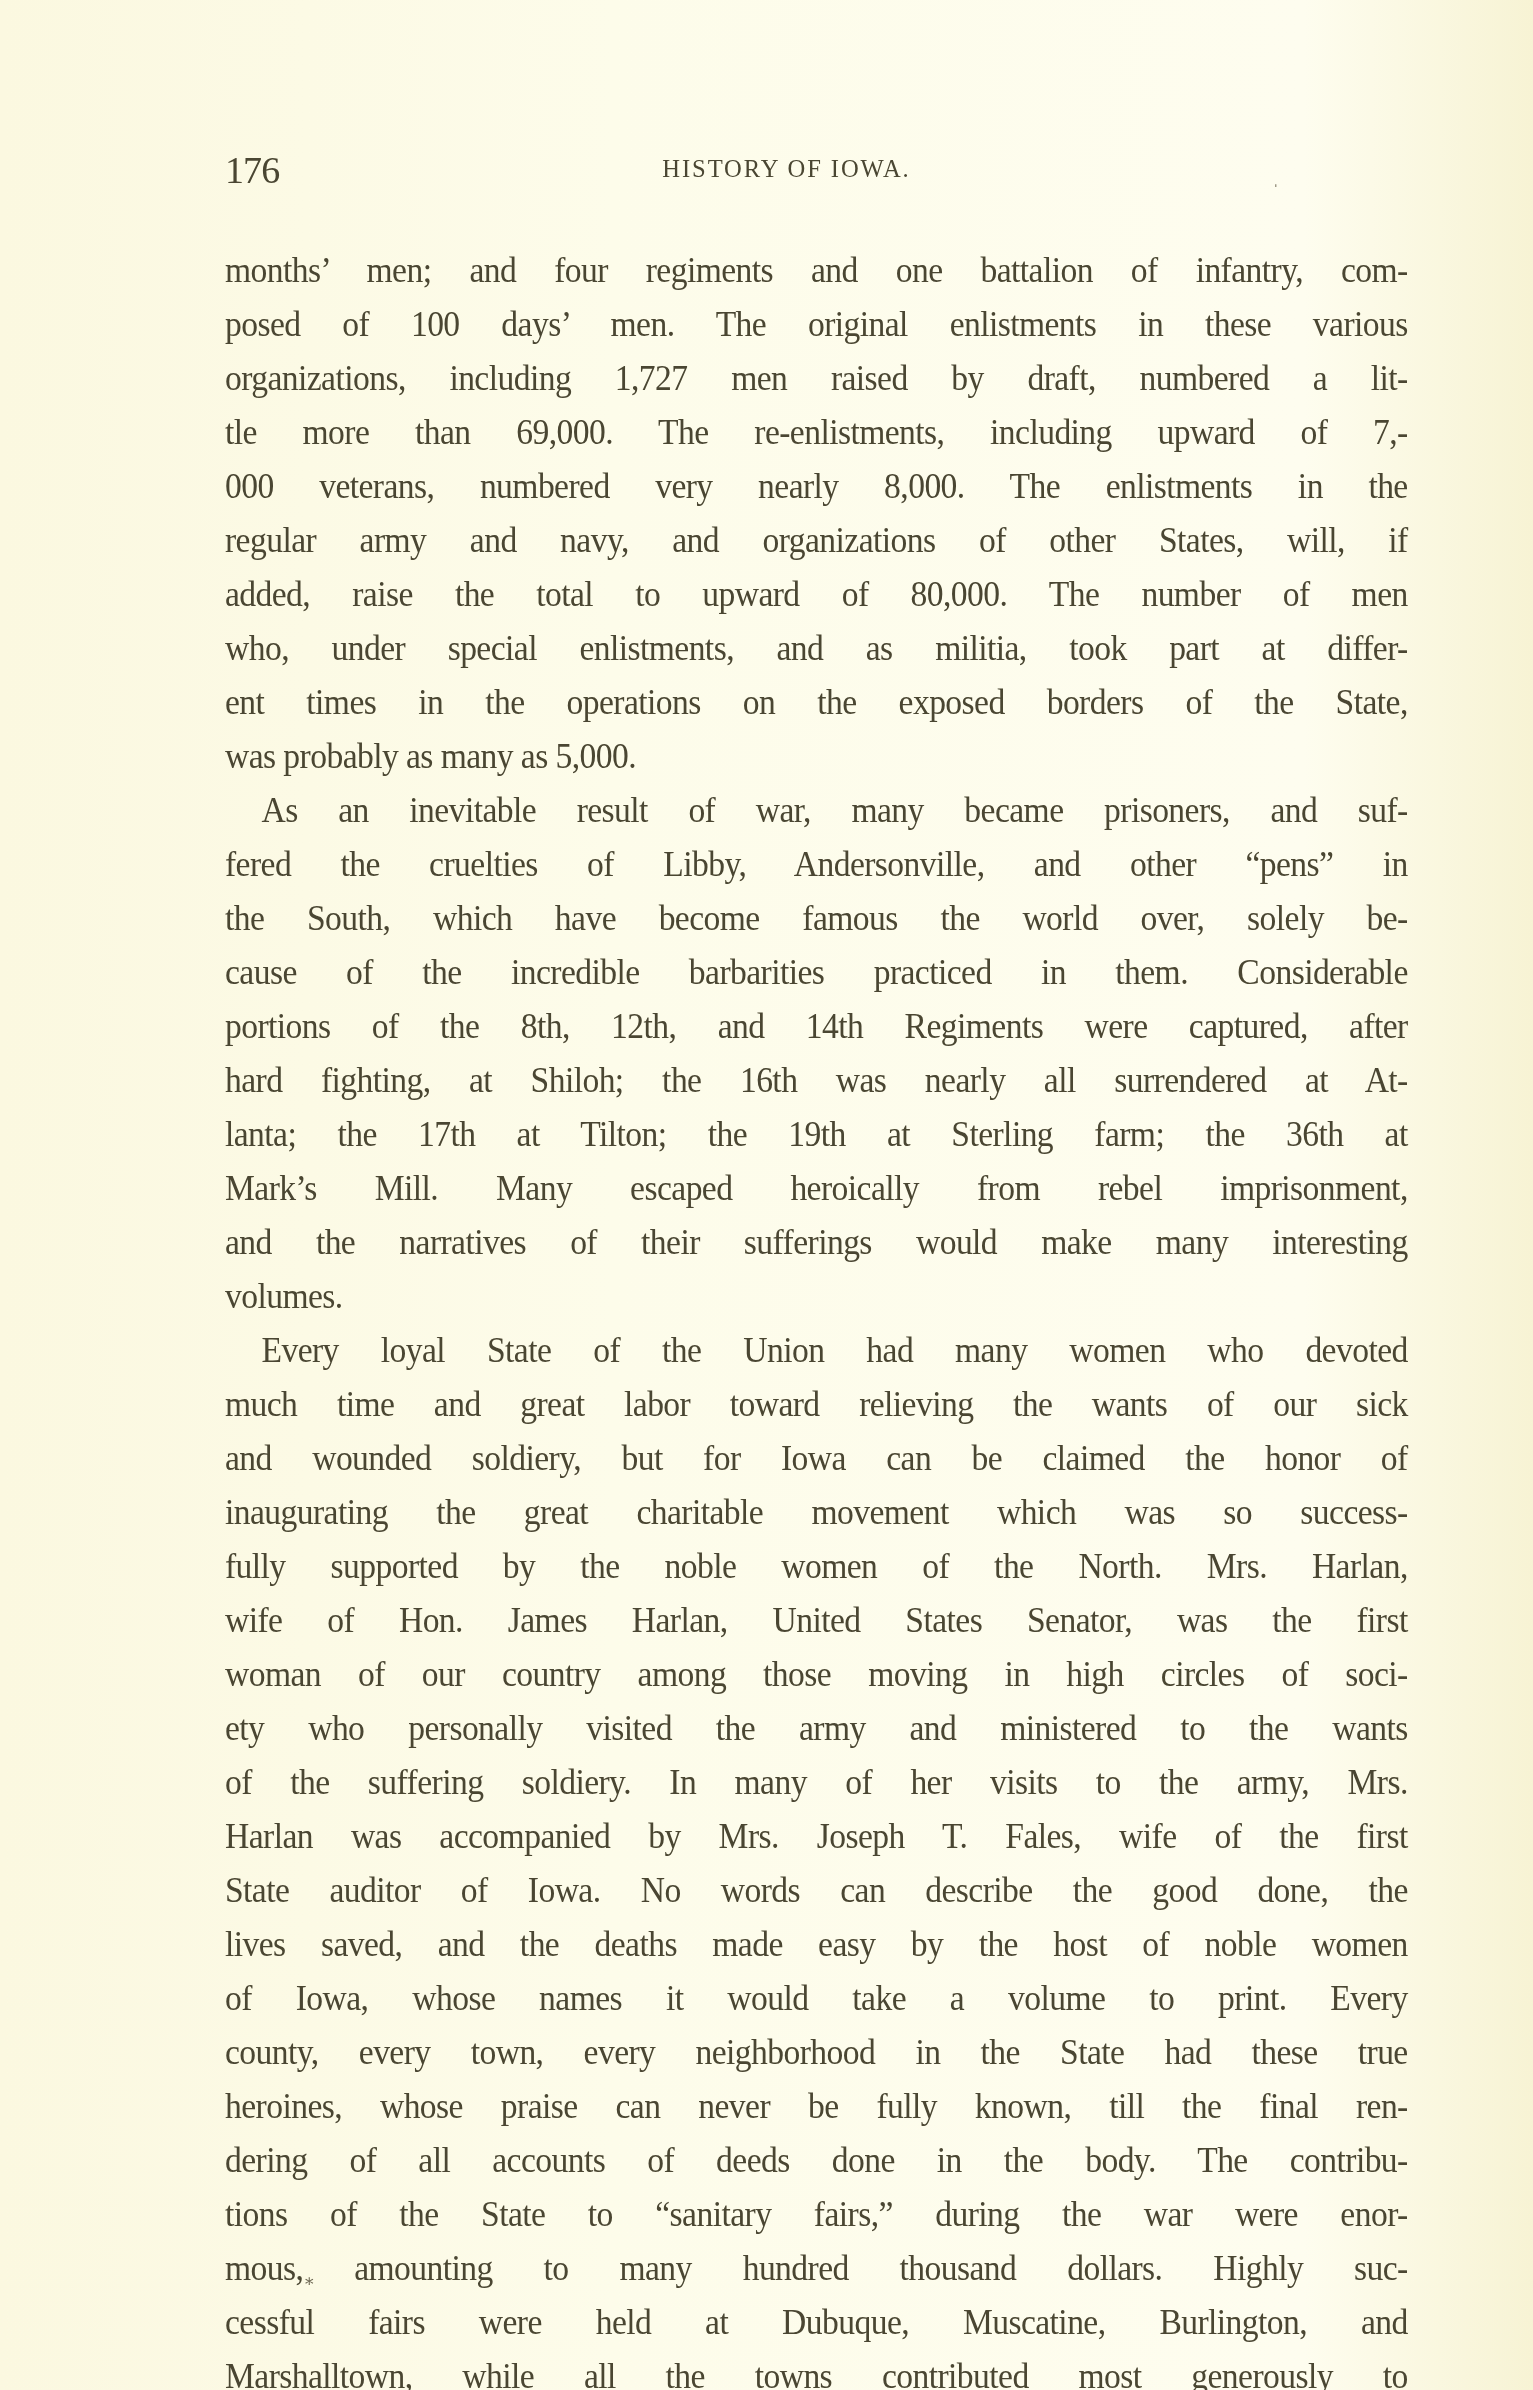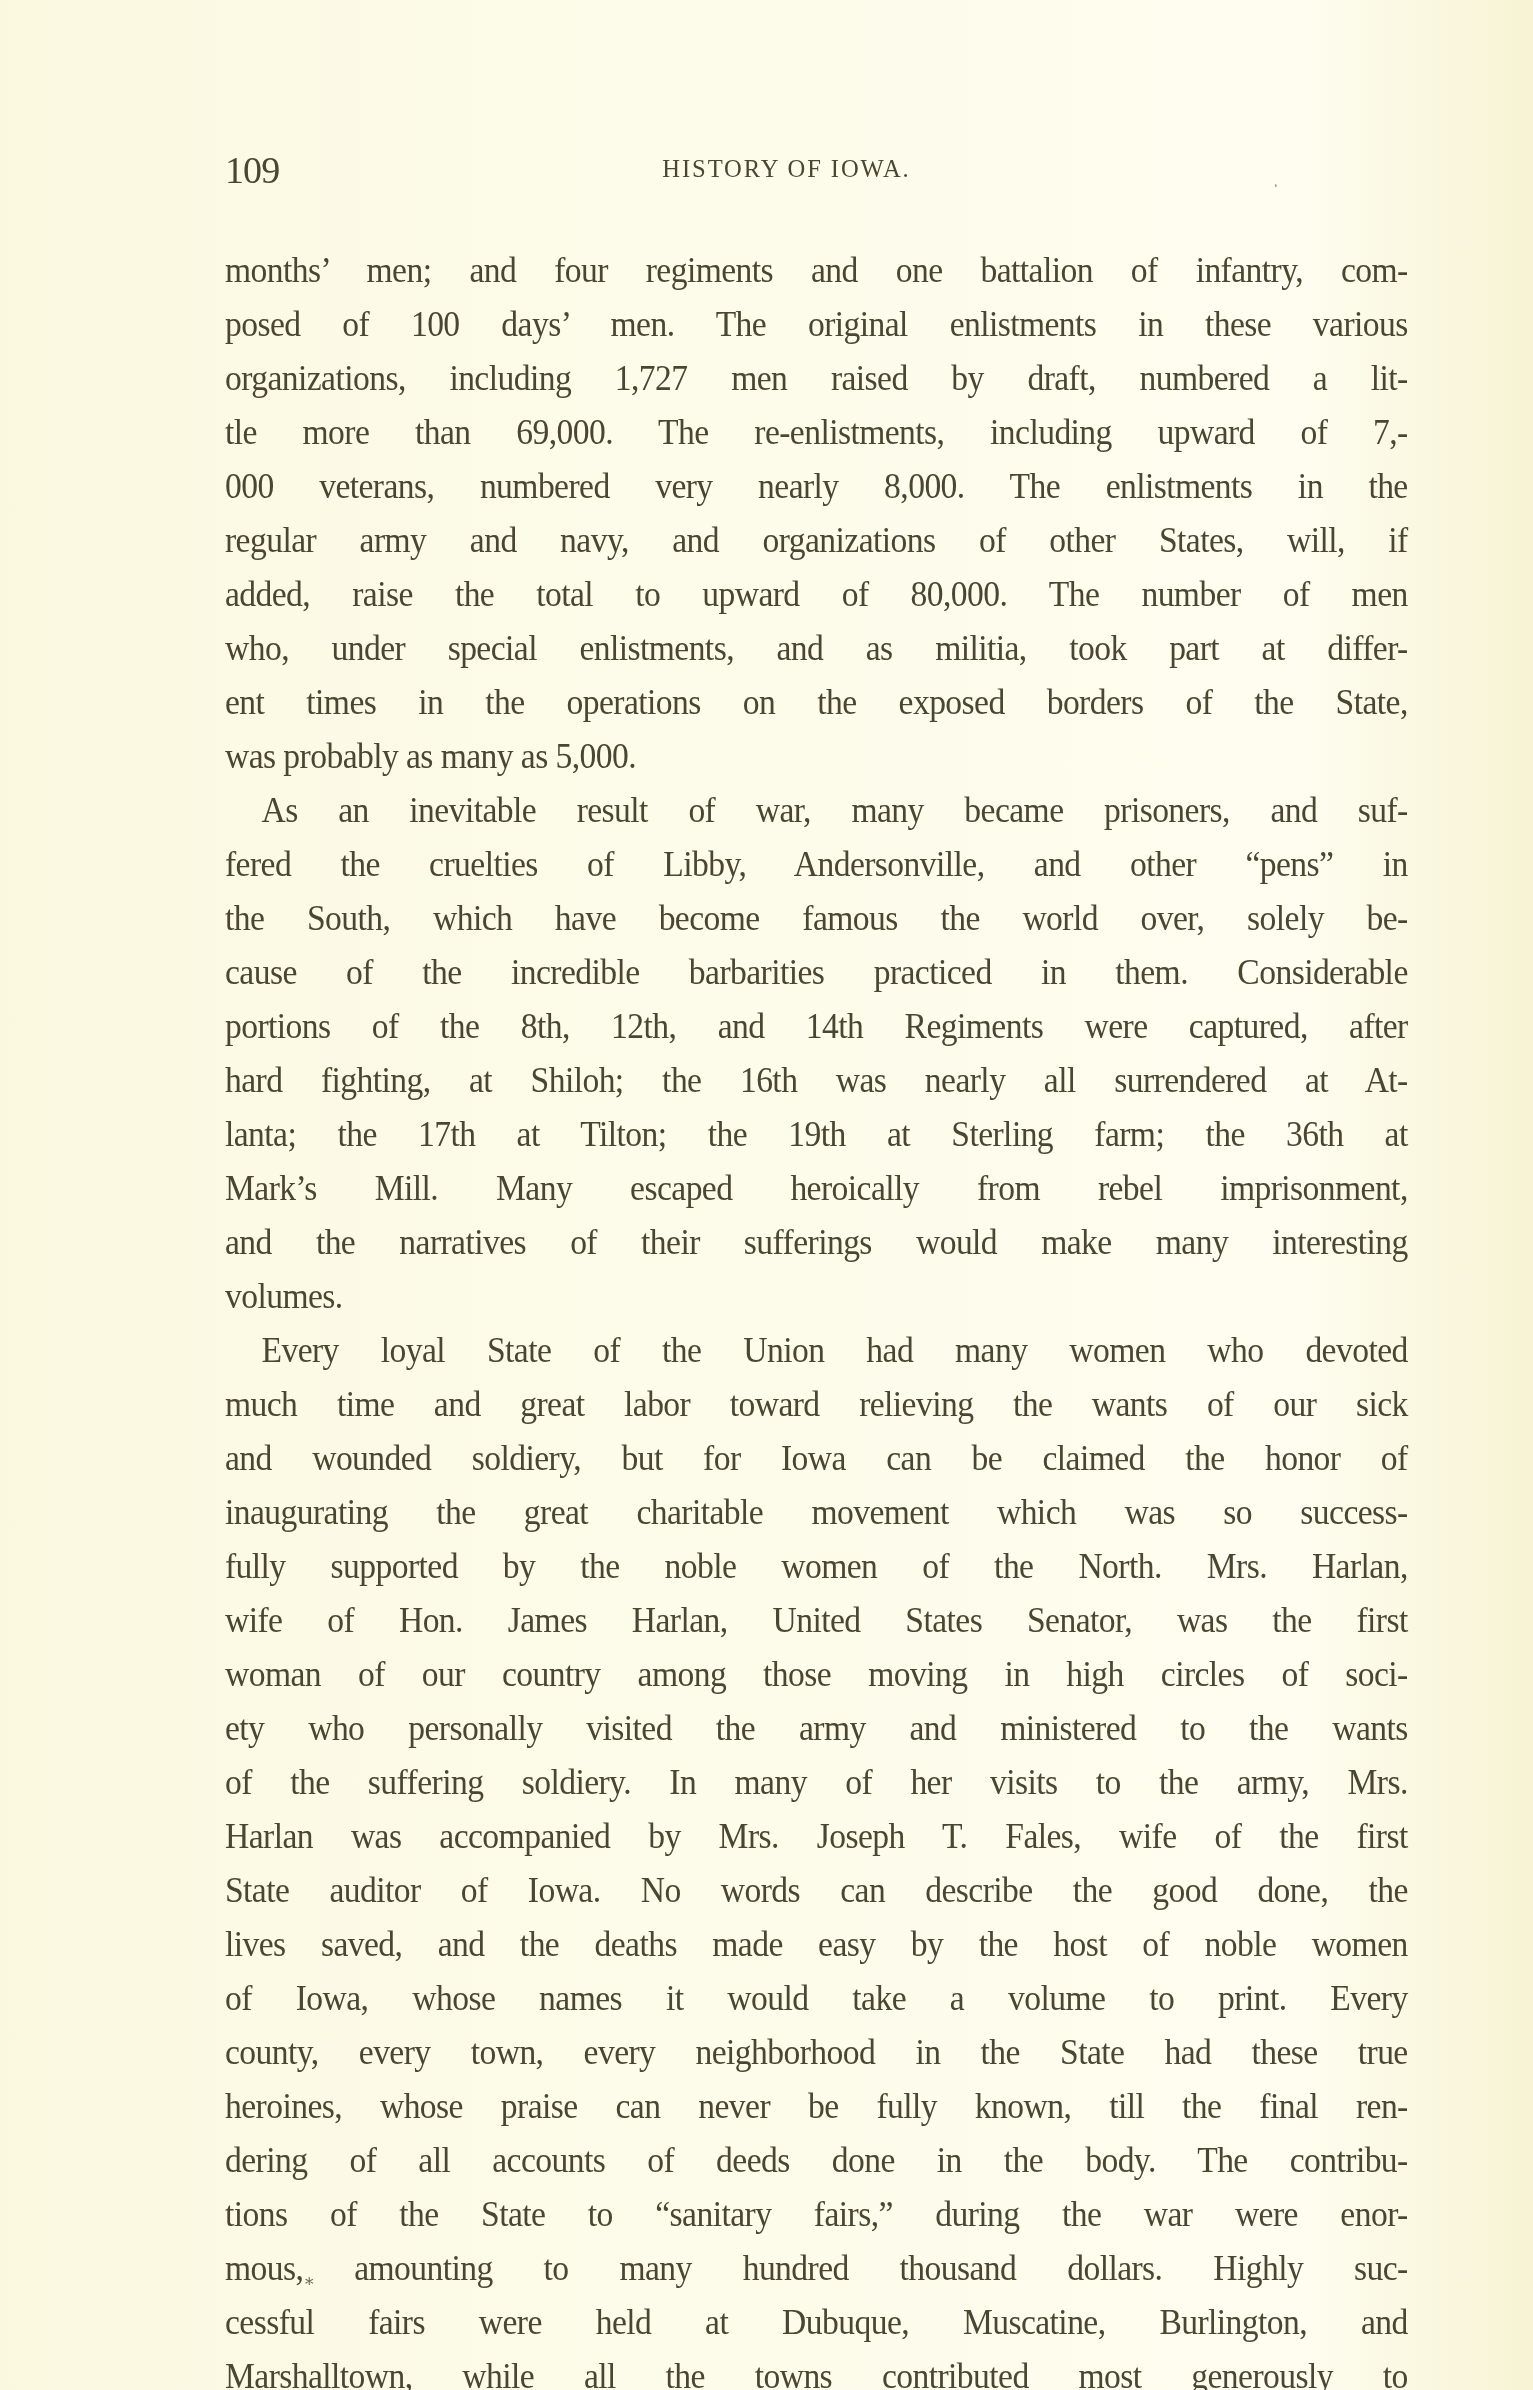--- a/index.html
+++ b/index.html
@@ -31,21 +31,21 @@
     transform: scaleX(0.96); transform-origin: left center;
     width: 1232px;
   }
   .line.last { text-align-last: left; }
   .line.indent { padding-left: 38px; box-sizing: border-box; }
   .speck { position: absolute; color: #6a6450; font-size: 17px; }
 </style>
 </head>
 <body>
 
-<div class="page-number">109</div>
+<div class="page-number">176</div>
 <div class="running-head">HISTORY OF IOWA.</div>
 
 <div class="body-text" id="body-text">
     <div>
       <div class="line">months’ men; and four regiments and one battalion of infantry, com-</div>
       <div class="line">posed of 100 days’ men.  The original enlistments in these various</div>
       <div class="line">organizations, including 1,727 men raised by draft, numbered a lit-</div>
       <div class="line">tle more than 69,000.  The re-enlistments, including upward of 7,-</div>
       <div class="line">000 veterans, numbered very nearly 8,000.  The enlistments in the</div>
       <div class="line">regular army and navy, and organizations of other States, will, if</div>

